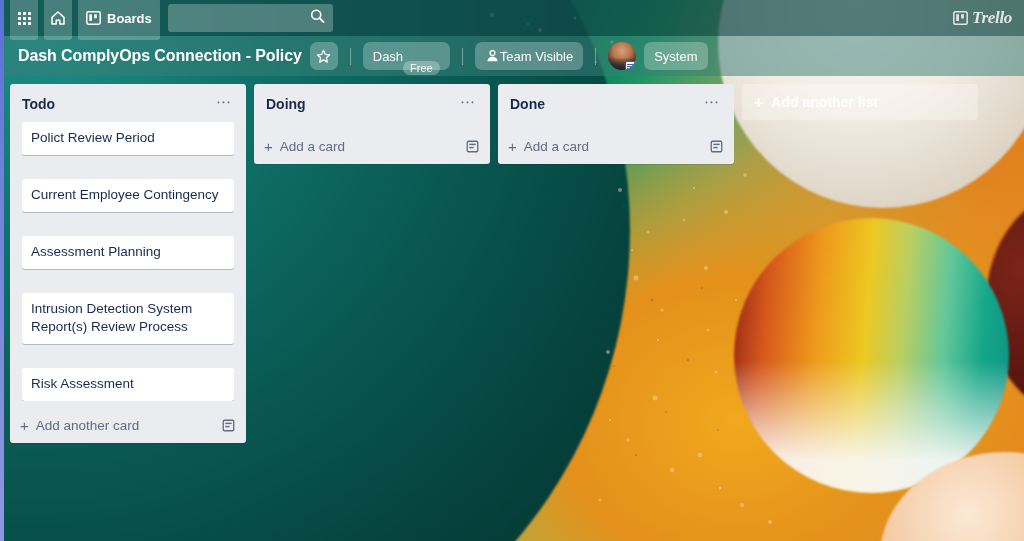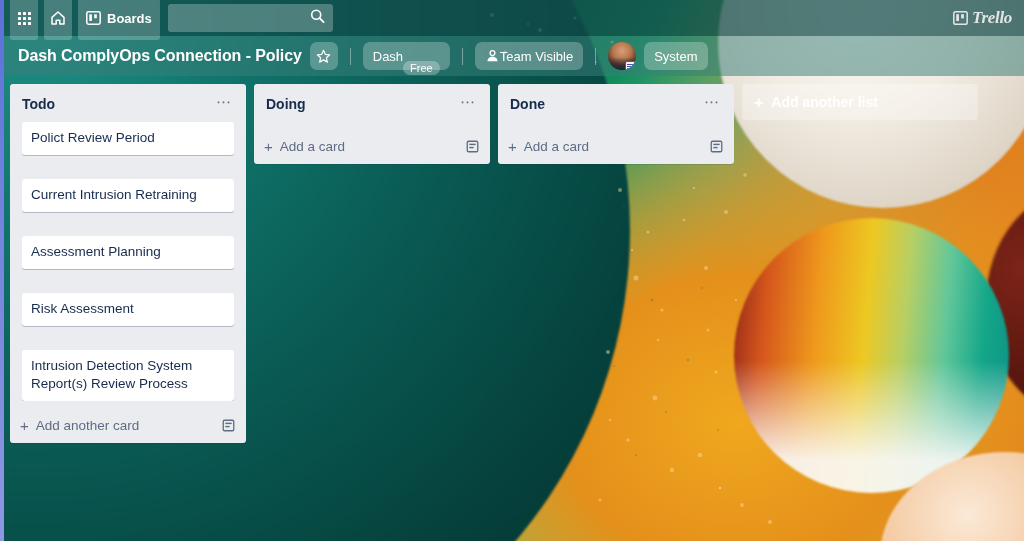--- a/index.html
+++ b/index.html
@@ -567,24 +567,24 @@
 
   <div class="board-canvas">
 
     <div class="list">
       <div class="list-header">
         <span class="list-title">Todo</span>
         <span class="list-menu">⋯</span>
       </div>
       <div class="cards">
         <div class="card">Polict Review Period</div>
-        <div class="card">Current Intrusion Retraining</div>
+        <div class="card">Current Employee Contingency</div>
         <div class="card">Assessment Planning</div>
+        <div class="card">Intrusion Detection System Report(s) Review Process</div>
         <div class="card">Risk Assessment</div>
-        <div class="card">Intrusion Detection System Report(s) Review Process</div>
       </div>
       <div class="list-footer">
         <span class="add-card-left">
           <span class="plus-glyph">+</span>
           <span>Add another card</span>
         </span>
         <svg width="15" height="15" viewBox="0 0 16 16">
           <rect x="2.4" y="2.4" width="11.2" height="11.2" rx="1.4" fill="none" stroke="#5e6c84" stroke-width="1.4"></rect>
           <rect x="4.6" y="5" width="6.8" height="1.5" fill="#5e6c84"></rect>
           <rect x="4.6" y="8.4" width="4.6" height="1.5" fill="#5e6c84"></rect>

